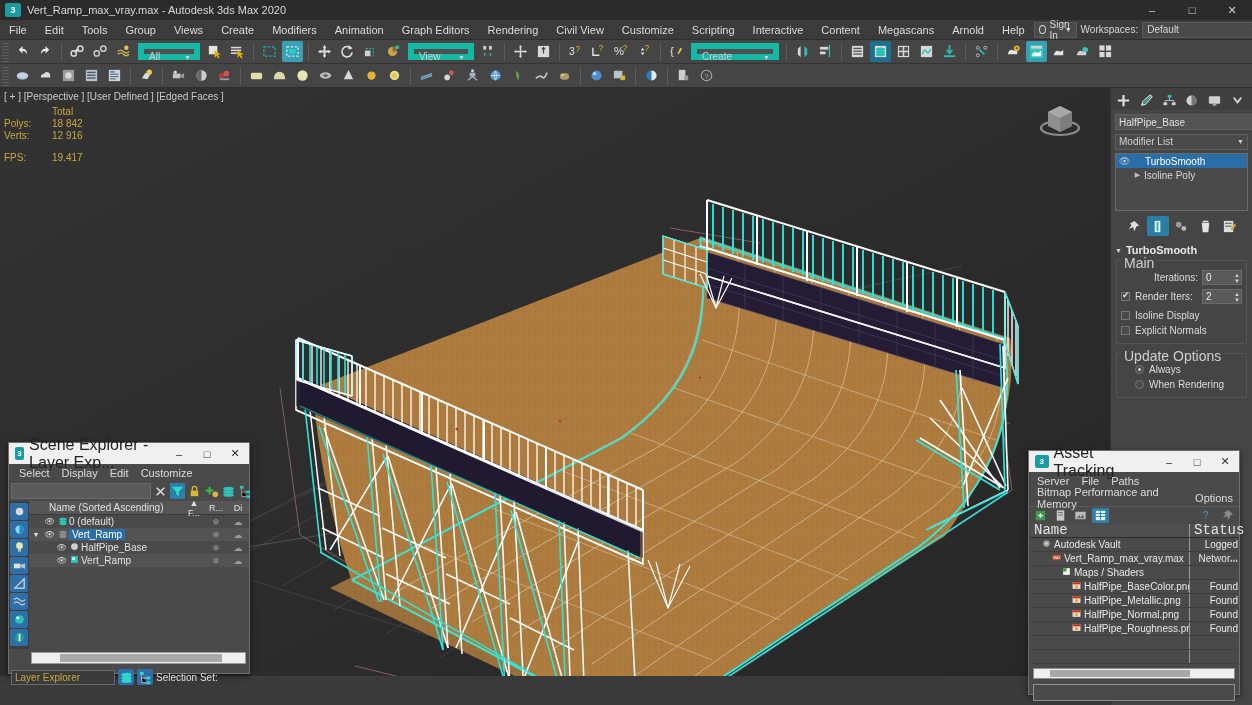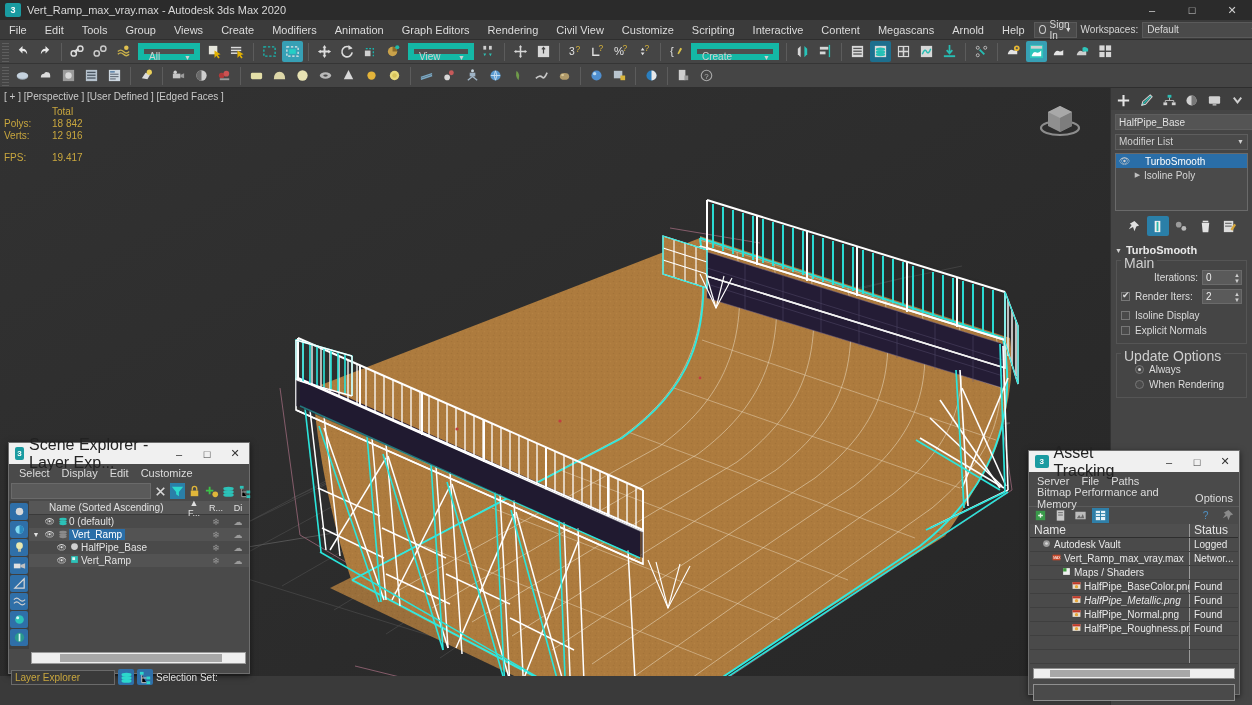--- a/index.html
+++ b/index.html
@@ -166,25 +166,25 @@
   .se-foot .sbx { width:16px;height:16px;display:flex;align-items:center;justify-content:center;
                   background:#2f6fa8; border-radius:2px;}
 
   
   #assetTracking { left:1028px; top:450px; width:212px; height:245px; }
   .at-tb { height:18px; display:flex; align-items:center; padding:1px 3px; gap:3px;
            border-top:1px solid #5a5a5a; }
   .at-btn { width:17px;height:15px;display:flex;align-items:center;justify-content:center;}
   .at-btn.on { background:#2f7fa8; }
   .at-table { margin:0 1px; background:#4a4a4a; }
-  .at-head { height:14px; display:flex; font-size:12px; color:#e4e4e4; background:#4f4f4f;
-             border-bottom:1px solid #2e2e2e;}
+  .at-head { height:14px; display:flex; font-size:14px; color:#e4e4e4; background:#4f4f4f;
+             border-bottom:1px solid #2e2e2e;font-family:Liberation Mono, monospace;}
   .at-head .n { flex:1; padding-left:4px; border-right:1px solid #9a9a9a;}
   .at-head .s { width:48px; padding-left:4px;}
-  .at-row { height:14px; display:flex; font-size:10px; color:#e8e8e8; border-bottom:1px solid #3f3f3f;}
+  .at-row { height:14px; display:flex; font-size:10px; color:#e8e8e8; border-bottom:1px solid #3f3f3f;text-align:right;}
   .at-row .n { flex:1; display:flex; align-items:center; border-right:1px solid #9a9a9a; overflow:hidden;}
   .at-row .s { width:48px; padding-left:4px; line-height:13px; }
   .at-scroll { height:11px; background:#efefef; border:1px solid #8f8f8f; margin:4px 4px 0 4px; position:relative;}
   .at-thumb { position:absolute; left:16px; top:1px; width:140px; height:7px; background:#a8a8a8;}
   .at-status { height:17px; background:#4a4a4a; border:1px solid #8f8f8f; margin:5px 4px 0 4px;}
 
   .axisgiz { position:absolute; left:8px; top:672px; width:24px; height:24px; }
 </style>
 </head>
 <body>
@@ -1515,21 +1515,21 @@
                 <rect x="1" y="2" width="14" height="12" fill="#e8e0d0"></rect>
                 <rect x="1" y="2" width="14" height="4" fill="#c03a2a"></rect>
                 <circle cx="8" cy="10" r="3" fill="#e8a83a"></circle>
               </svg></span>
           <span>HalfPipe_BaseColor.png</span>
         </div>
         <div class="s">Found</div>
       </div>
 
       <div class="at-row">
-        <div class="n" style="padding-left:42px;font-style:italic;">
+        <div class="n" style="padding-left:42px;">
           <span style="margin-right:3px;">
             <svg width="9" height="9" viewBox="0 0 16 16">
                 <rect x="1" y="2" width="14" height="12" fill="#e8e0d0"></rect>
                 <rect x="1" y="2" width="14" height="4" fill="#c03a2a"></rect>
                 <circle cx="8" cy="10" r="3" fill="#e8a83a"></circle>
               </svg></span>
           <span>HalfPipe_Metallic.png</span>
         </div>
         <div class="s">Found</div>
       </div>

